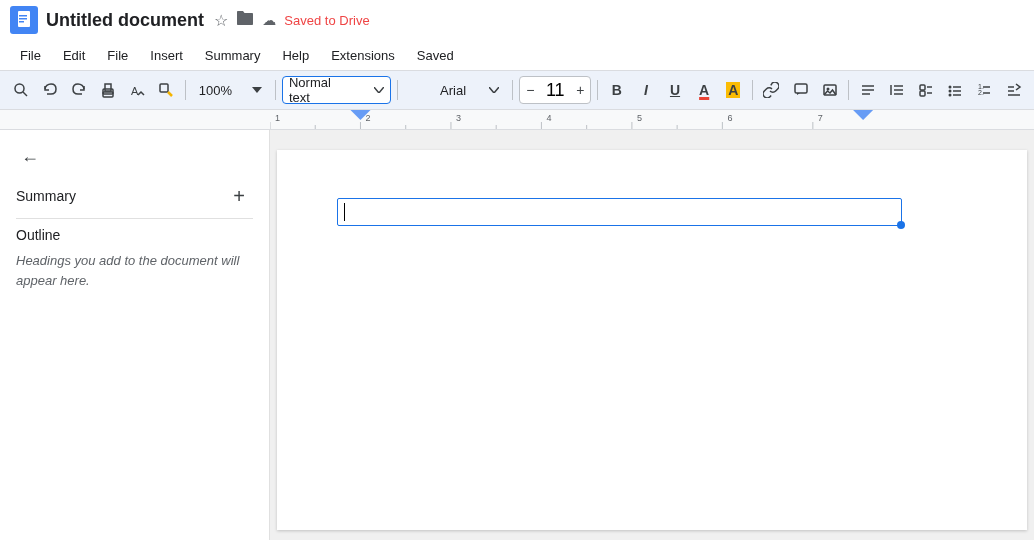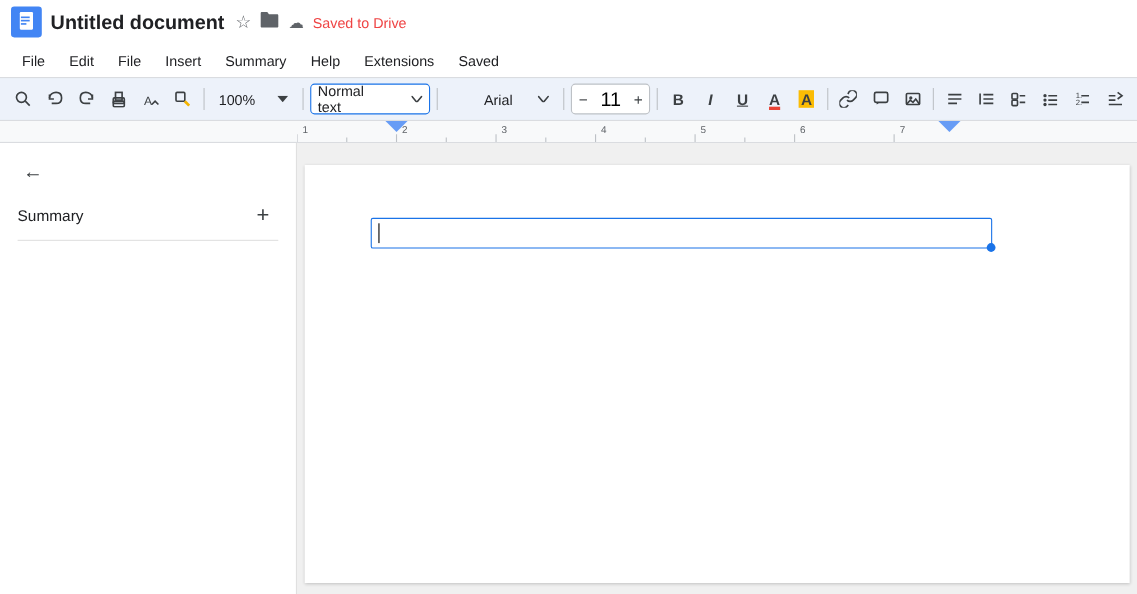--- a/index.html
+++ b/index.html
@@ -515,20 +515,22 @@
       <div id="summary-header">
         <span id="summary-label">Summary</span>
         <div id="add-summary-btn">
           <span>+</span>
         </div>
       </div>
       <div id="summary-divider"></div>
     </div>
 
     <div id="outline-section">
+      <div id="outline-label">Outline</div>
+      <div id="outline-hint">Headings you add to the document will appear here.</div>
     </div>
   </div>
 
   <div id="doc-area">
     <div id="doc-page">
       <div id="doc-cursor-area">
         <div class="text-cursor-box" style="width: 565px;">
           <div class="cursor-line"></div>
           <div class="corner-handle"></div>
         </div>

